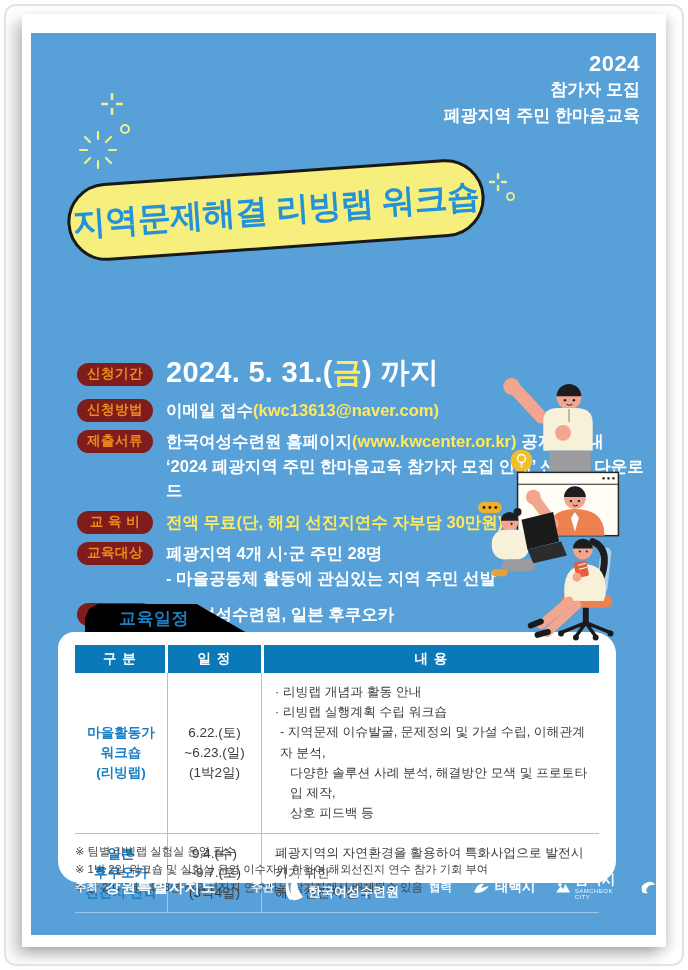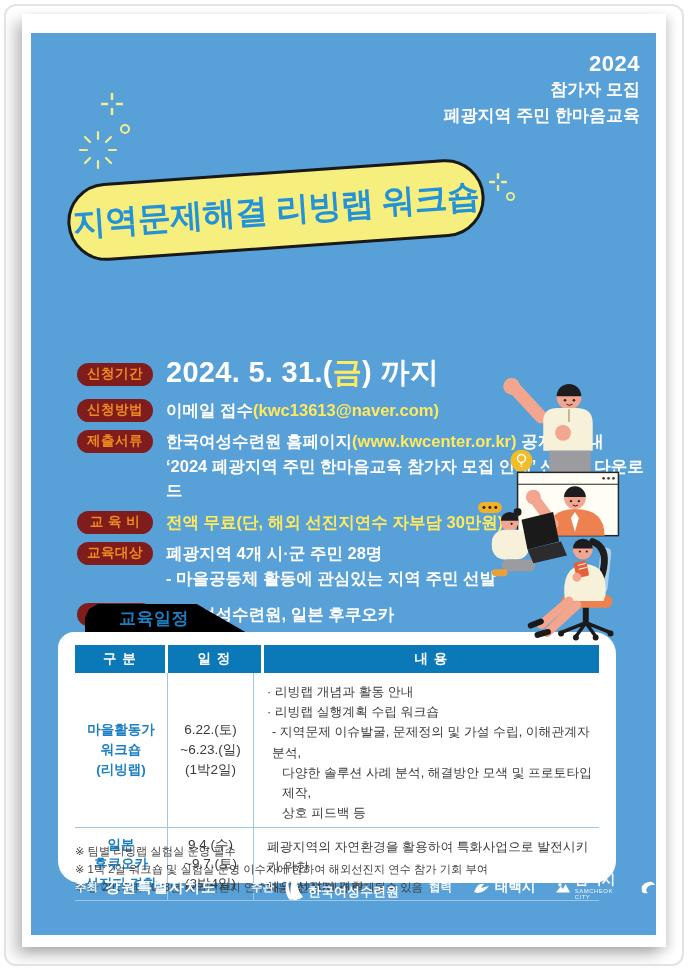--- a/index.html
+++ b/index.html
@@ -54,25 +54,25 @@
     border-radius:16px 22px 22px 22px;z-index:2;}
   .tbl{position:absolute;left:17px;top:13px;width:524px;}
   .thead{display:flex;gap:3px;}
   .th{background:#0b79b7;color:#fff;font-weight:bold;font-size:13.5px;height:28px;
     display:flex;align-items:center;justify-content:center;letter-spacing:1px;}
   .th1{width:90px;} .th2{width:93px;} .th3{flex:1;}
   .trow{display:flex;border-bottom:1px solid #9dc7e5;}
   .tr1{min-height:95px;} .tr2{min-height:65px;}
   .c1{width:92px;display:flex;flex-direction:column;justify-content:center;text-align:center;
     color:#1b7fc4;font-weight:bold;font-size:13.5px;line-height:1.45;box-sizing:border-box;}
-  .c2{width:87px;border-left:1px solid #9dc7e5;border-right:1px solid #9dc7e5;
+  .c2{width:95px;border-left:1px solid #9dc7e5;border-right:1px solid #9dc7e5;
     display:flex;flex-direction:column;justify-content:center;text-align:center;
     color:#3a3a3a;font-size:13.5px;line-height:1.45;box-sizing:border-box;}
   .c3{flex:1;display:flex;flex-direction:column;justify-content:center;
-    padding:9px 4px 3px 13px;color:#3a3a3a;font-size:12.8px;line-height:1.58;box-sizing:border-box;}
+    padding:9px 4px 9px 13px;color:#3a3a3a;font-size:12.8px;line-height:1.58;box-sizing:border-box;}
   .cl-ind1{padding-left:5px;}
   .cl-ind2{padding-left:15px;}
   .notes{position:absolute;left:17px;top:211px;color:#3f3f3f;font-size:11.3px;line-height:1.58;}
 
   
   .footer{position:absolute;left:44px;right:14px;bottom:28px;height:40px;display:flex;align-items:center;color:#fff;z-index:2;}
   .fgroup{display:flex;align-items:center;gap:7px;}
   .flabel{font-size:11.5px;font-weight:600;opacity:.95;white-space:nowrap;}
   .fhost{font-size:15px;font-weight:bold;letter-spacing:1px;white-space:nowrap;}
   .forg{font-size:13px;font-weight:bold;white-space:nowrap;margin-top:10px;margin-left:-6px;}

